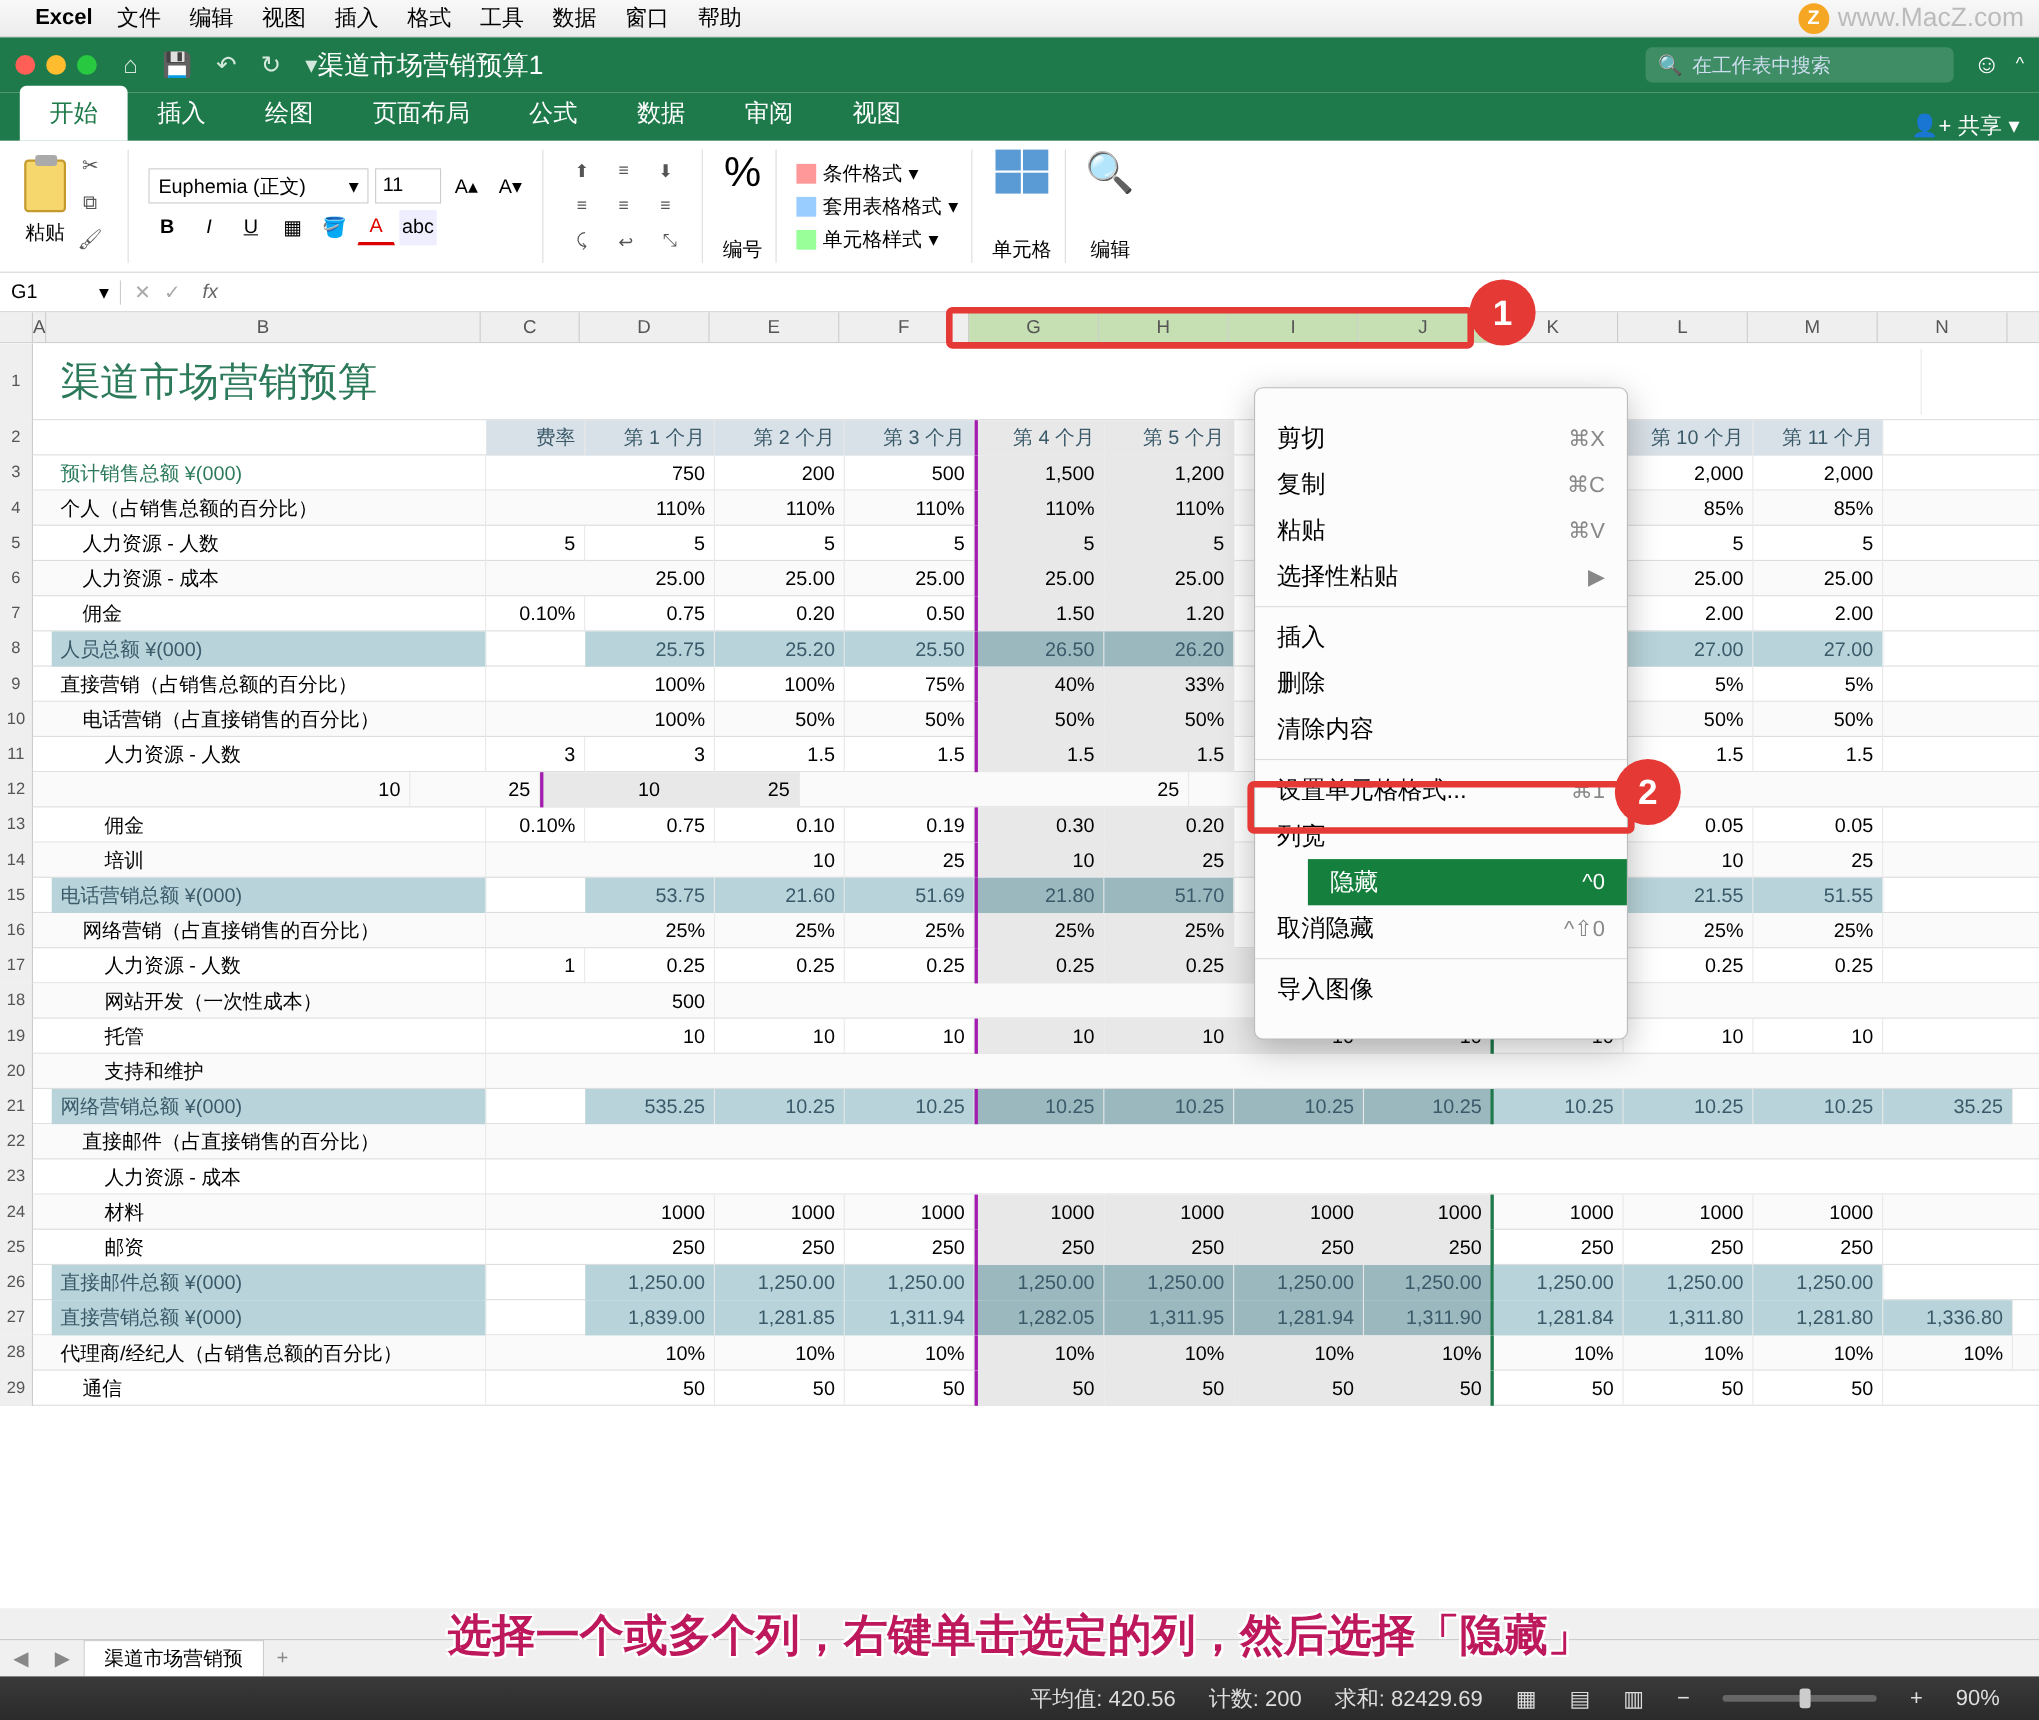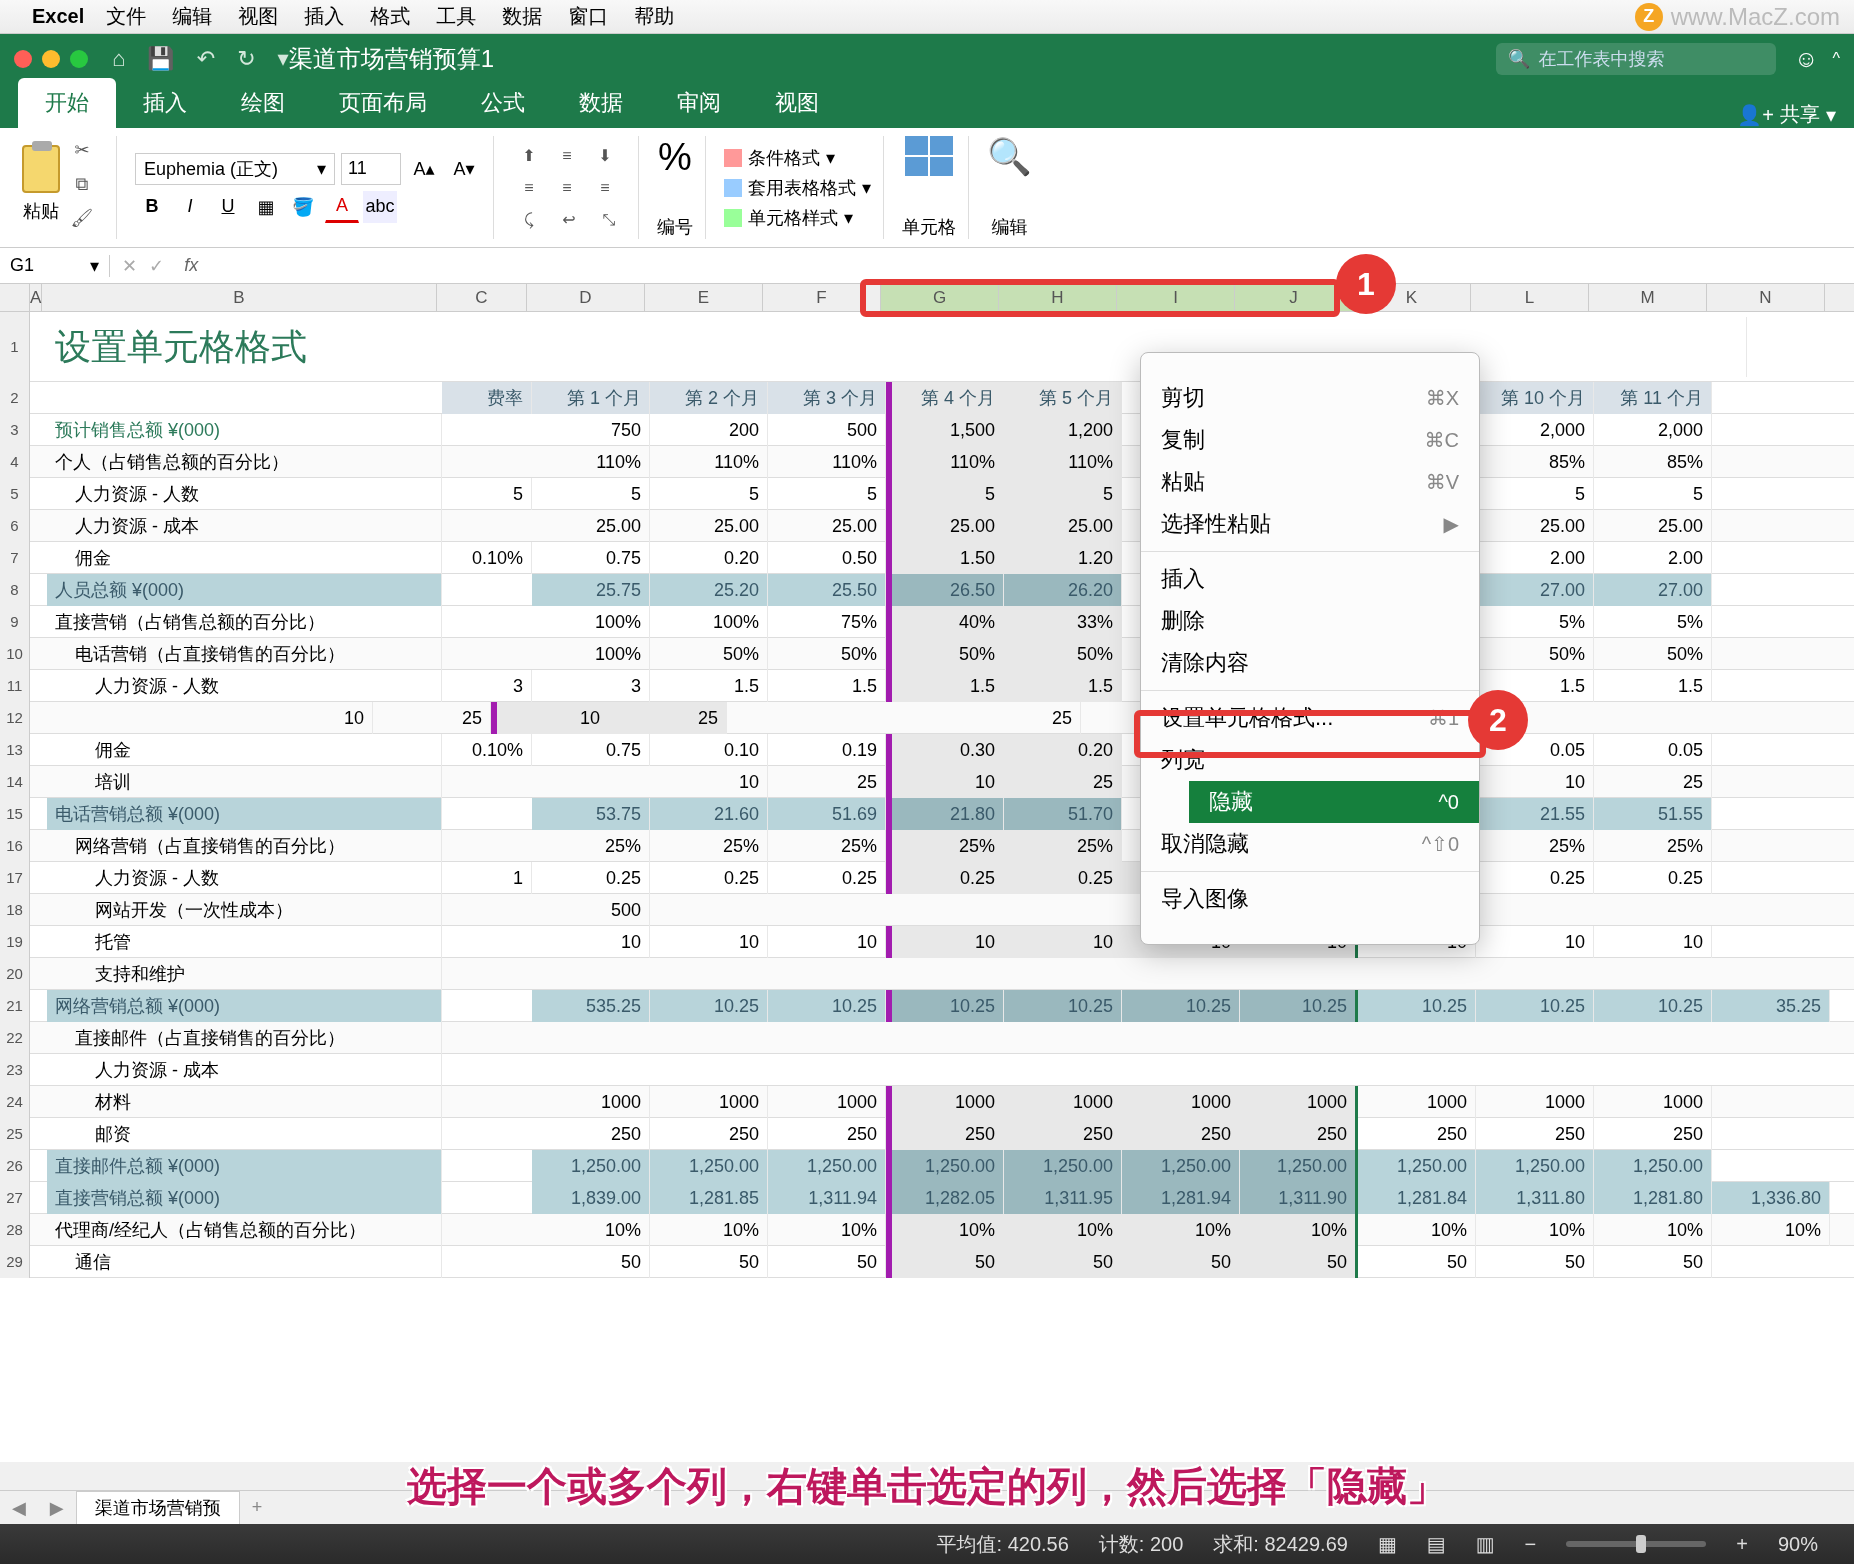--- a/index.html
+++ b/index.html
@@ -79,21 +79,21 @@
 .cC { text-align: right; }
 .title-cell { color: #2c7a5a; font-size: 36px; font-weight: 300; padding: 14px 8px; }
 .hdr-row .cell { background: #d9e1e8; color: #3a5a6a; font-weight: 500; }
 .link-cell { color: #2c7a5a; }
 .blue-band .cell { background: #b8d4da; color: #3a5a6a; }
 .sel-col { background: #e8e8e8 !important; }
 .blue-band .sel-col { background: #9ab8be !important; }
 .stripe { background: #fafafa; }
 .indent1 { padding-left: 28px; }
 .indent2 { padding-left: 48px; }
-.sel-border-left { border-left: 6px solid #a21caf; }
+.sel-border-left { border-left: 3px solid #a21caf; }
 .sel-border-right { border-right: 3px solid #1e7a4a !important; }
 
 
 .ctx-menu { position: absolute; left: 1140px; top: 40px; width: 340px; background: #fcfcfc; border: 1px solid #bbb; border-radius: 8px; box-shadow: 0 8px 30px rgba(0,0,0,0.25); z-index: 40; padding: 24px 0; font-size: 22px; }
 .ctx-item { padding: 6px 20px; display: flex; justify-content: space-between; align-items: center; }
 .ctx-item.hov { background: #15803d; color: #fff; margin-left: 48px; }
 .ctx-sep { height: 1px; background: #ddd; margin: 6px 0; }
 .ctx-sc { color: #888; font-size: 20px; }
 .ctx-item.hov .ctx-sc { color: #fff; }
 .red-frame-2 { position: absolute; left: 1134px; top: 398px; width: 352px; height: 48px; border: 6px solid #e53935; border-radius: 6px; z-index: 45; pointer-events: none; }
@@ -276,21 +276,21 @@
   <div class="ch" style="width:118px">N</div>
   <div class="red-frame-1"></div>
   <div class="badge badge-1">1</div>
 </div>
 
 <div class="grid">
 
   <div class="row" style="height:70px">
     <div class="rh" style="line-height:70px">1</div>
     <div class="cell cA"></div>
-    <div class="cell title-cell" style="width:1700px">设置单元格格式</div>
+    <div class="cell title-cell" style="width:1700px">渠道市场营销预算</div>
   </div>
 
   <div class="row hdr-row">
     <div class="rh">2</div>
     <div class="cell cA"></div>
     <div class="cell cB"></div>
     <div class="cell cC">费率</div>
     <div class="cell cD">第 1 个月</div>
     <div class="cell cE">第 2 个月</div>
     <div class="cell cF">第 3 个月</div>

